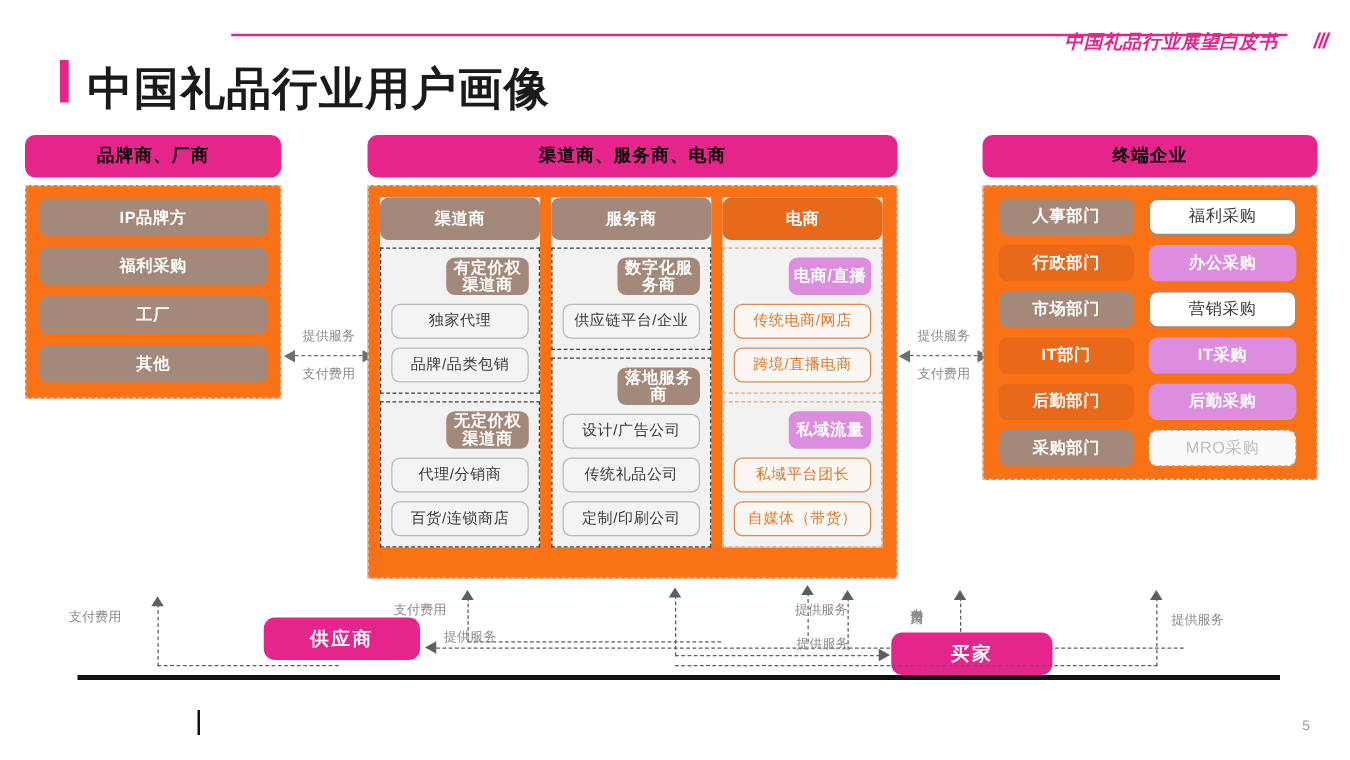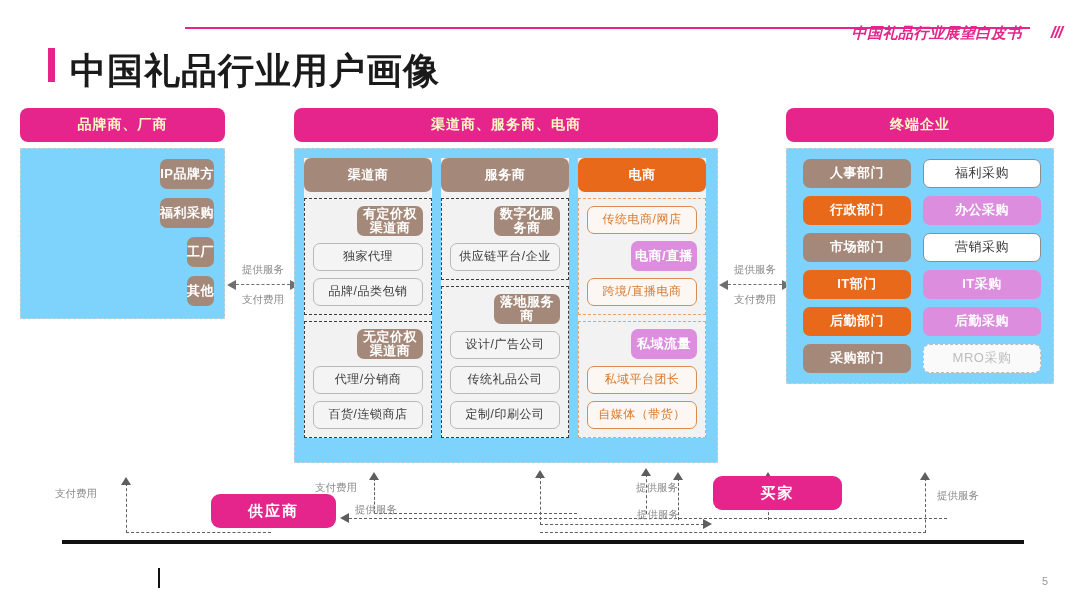--- a/index.html
+++ b/index.html
@@ -35,29 +35,28 @@
   }
   #page-title {
     position: absolute; left: 70px; top: 47px;
     font-size: 36px; color: #1a1a1a; letter-spacing: 1px;
     white-space: nowrap;
   }
 
   
   .col-header {
     height: 34px; border-radius: 8px;
-    background: #e5258c; color: #fef9c3;
+    background: #e5258c; color: #000000;
     font-size: 14px; font-weight: bold;
     display: flex; align-items: center; justify-content: center;
     letter-spacing: 1px;
   }
   .dashed-wrap {
     border: 1px dashed #cfcfcf;
-    background: #7dd3fc;
-    align-items: flex-end;
+    background: #f97316;
   }
   .box {
     border-radius: 7px;
     display: flex; align-items: center; justify-content: center;
     font-size: 13px; font-weight: bold; color: #fff;
     letter-spacing: 0.5px; text-align: center; line-height: 1.1;
   }
   .box.brown  { background: #a4897a; }
   .box.orange { background: #e8691a; }
   .box.orchid { background: #dd8ddd; }
@@ -125,21 +124,21 @@
   .connector .bi-arrow .tri-r { right: 0; border-left: 9px solid #6e6e6e; }
 
   
   .pill {
     position: absolute; height: 34px; border-radius: 9px;
     background: #e5258c; color: #fff;
     display: flex; align-items: center; justify-content: center;
     font-size: 15px; font-weight: bold; letter-spacing: 2px;
   }
   #pill-supplier { left: 211px; top: 494px; width: 125px; }
-  #pill-buyer    { left: 713px; top: 476px; width: 129px; }
+  #pill-buyer    { left: 713px; top: 506px; width: 129px; }
 
   #baseline {
     position: absolute; left: 62px; top: 540px; width: 962px; height: 4px;
     background: #111;
   }
 
   .flowlabel {
     position: absolute; font-size: 10.5px; color: #8a8a8a; white-space: nowrap;
   }
   .flowlabel.vert {
@@ -233,22 +232,22 @@
         <div class="box brown grouphead">落地服务商</div>
         <div class="box outline-gray">设计/广告公司</div>
         <div class="box outline-gray">传统礼品公司</div>
         <div class="box outline-gray">定制/印刷公司</div>
       </div>
     </div>
 
     <div class="sub-col sub-col-bg">
       <div class="box orange sub-head">电商</div>
       <div class="group dashed-orange">
+        <div class="box orchid grouphead">电商/直播</div>
         <div class="box outline-orange">传统电商/网店</div>
-        <div class="box orchid grouphead">电商/直播</div>
         <div class="box outline-orange">跨境/直播电商</div>
       </div>
       <div class="group dashed-orange">
         <div class="box orchid grouphead">私域流量</div>
         <div class="box outline-orange">私域平台团长</div>
         <div class="box outline-orange">自媒体（带货）</div>
       </div>
     </div>
 
   </div>

